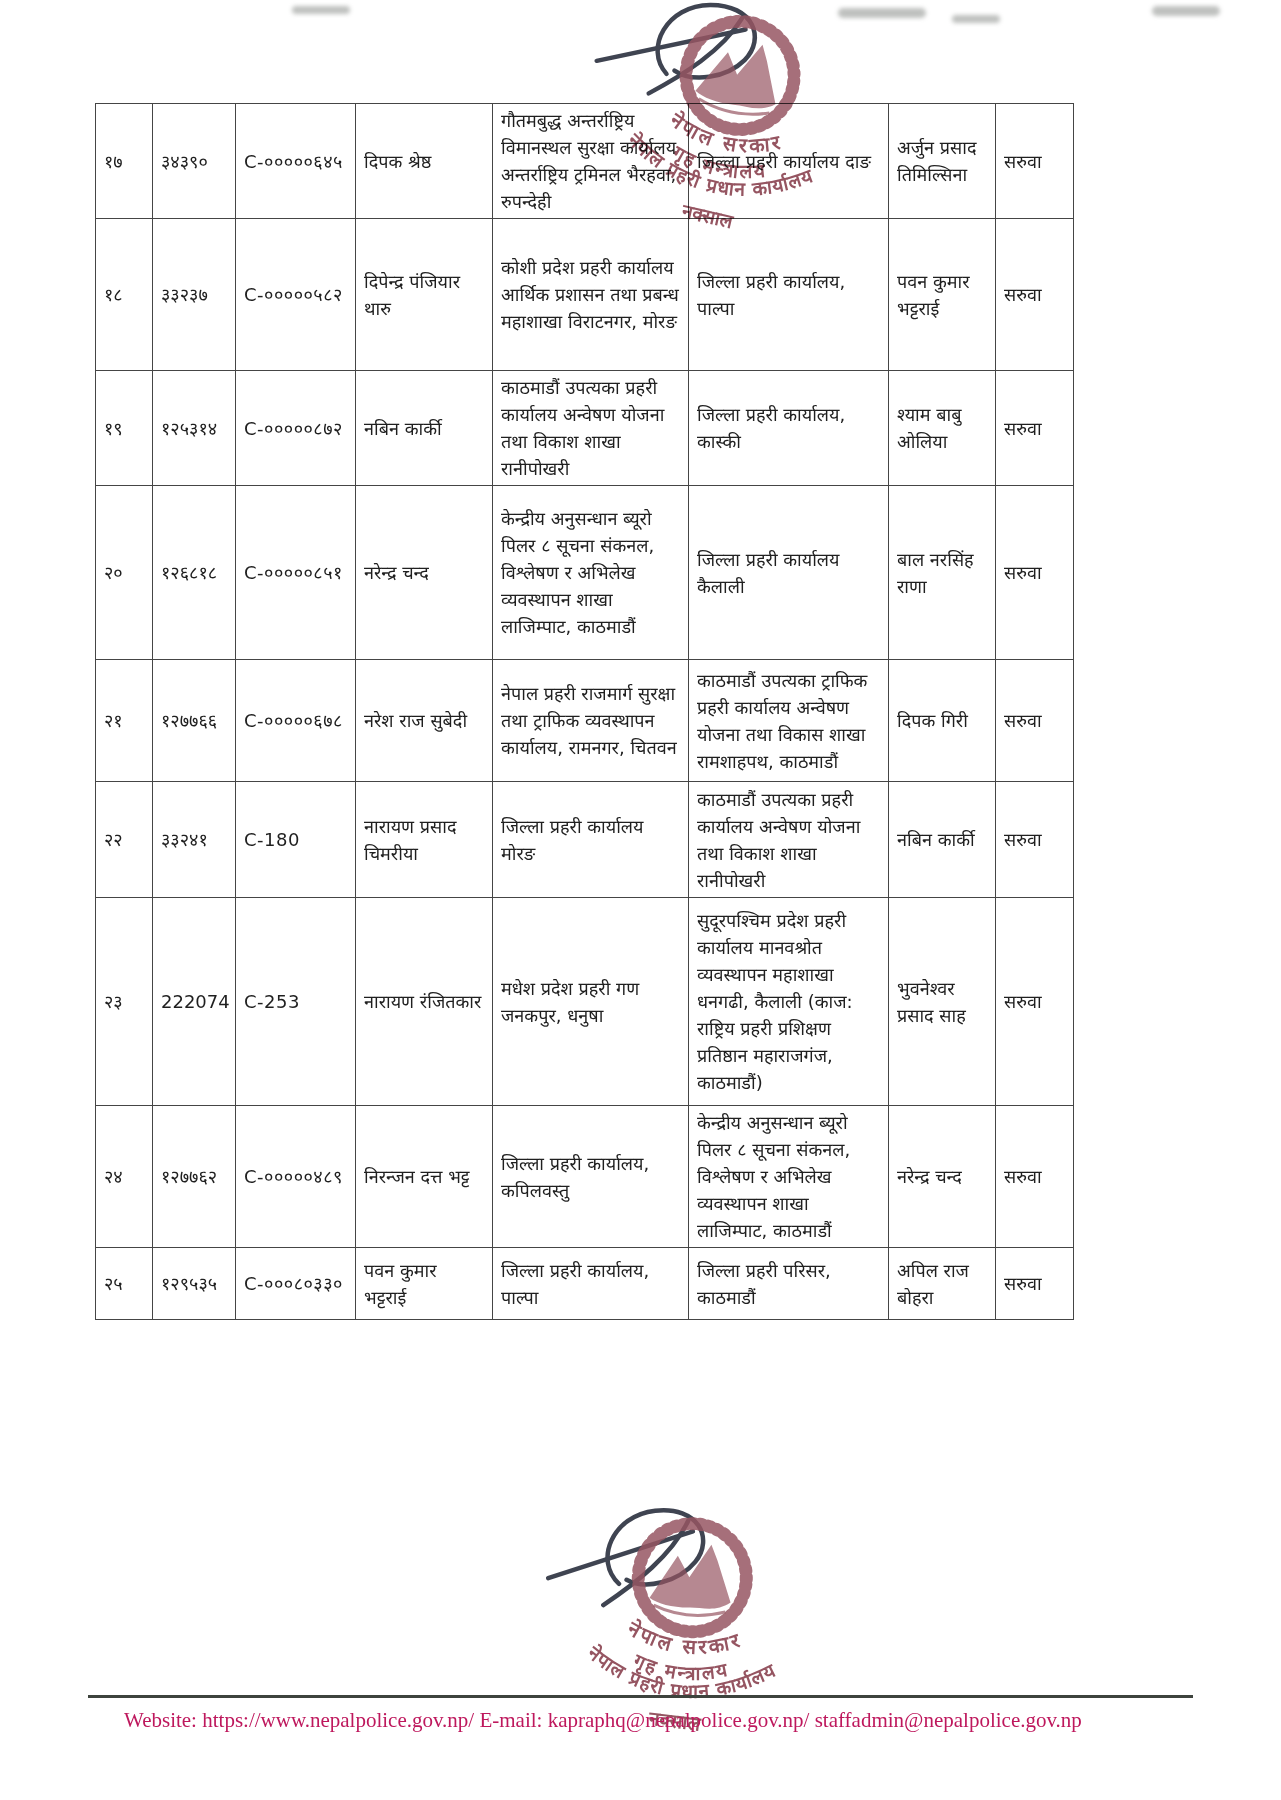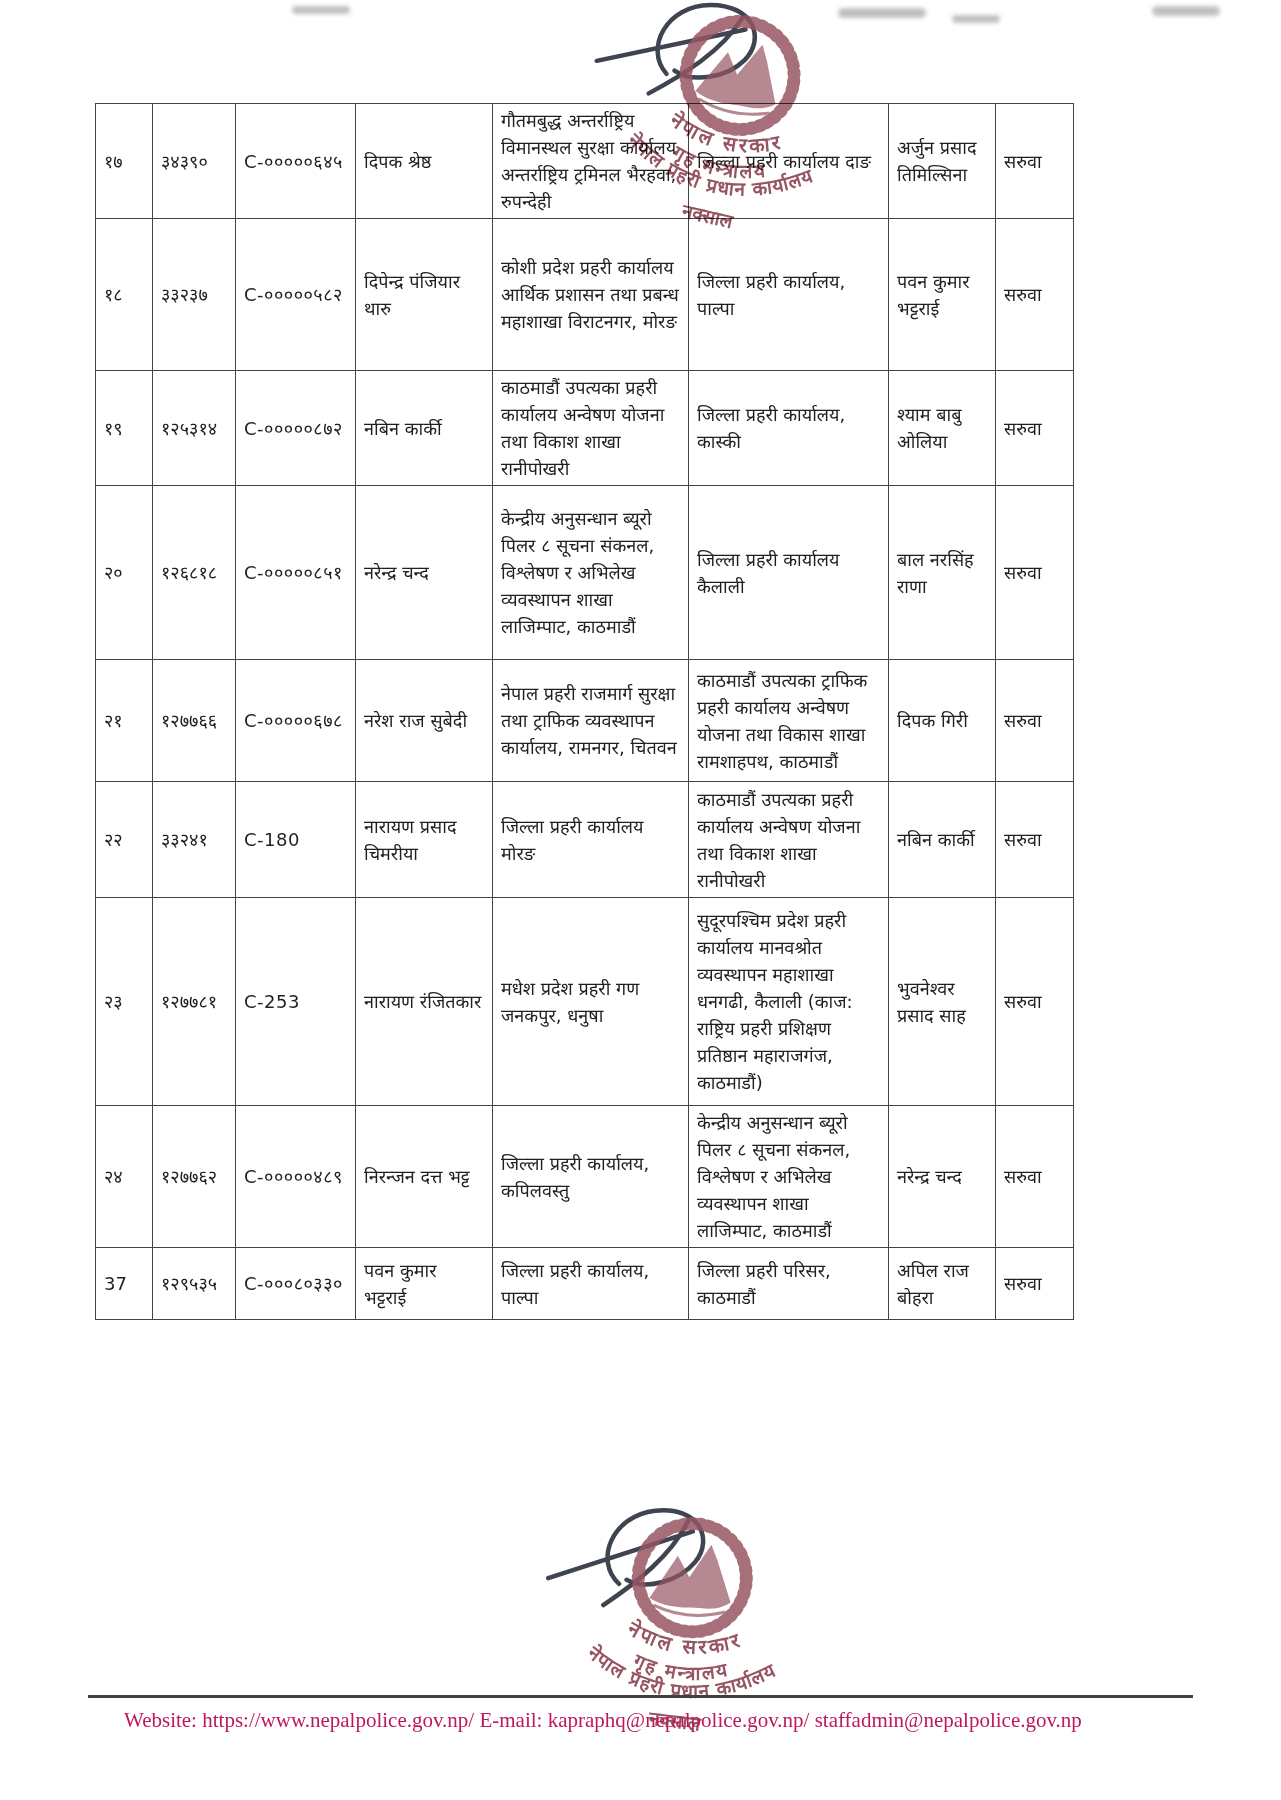--- a/index.html
+++ b/index.html
@@ -133,40 +133,40 @@
       <td class="c-reg">३३२४१</td>
       <td class="c-cno">C-180</td>
       <td class="c-name">नारायण प्रसाद चिमरीया</td>
       <td class="c-from">जिल्ला प्रहरी कार्यालय मोरङ</td>
       <td class="c-to">काठमाडौं उपत्यका प्रहरी कार्यालय अन्वेषण योजना तथा विकाश शाखा रानीपोखरी</td>
       <td class="c-repl">नबिन कार्की</td>
       <td class="c-rem">सरुवा</td>
     </tr>
         <tr>
       <td class="c-sn">२३</td>
-      <td class="c-reg">१२७७८१</td>
+      <td class="c-reg">222074</td>
       <td class="c-cno">C-253</td>
       <td class="c-name">नारायण रंजितकार</td>
       <td class="c-from">मधेश प्रदेश प्रहरी गण जनकपुर, धनुषा</td>
       <td class="c-to">सुदूरपश्चिम प्रदेश प्रहरी कार्यालय मानवश्रोत व्यवस्थापन महाशाखा धनगढी, कैलाली (काज: राष्ट्रिय प्रहरी प्रशिक्षण प्रतिष्ठान महाराजगंज, काठमाडौं)</td>
       <td class="c-repl">भुवनेश्वर प्रसाद साह</td>
       <td class="c-rem">सरुवा</td>
     </tr>
         <tr>
       <td class="c-sn">२४</td>
       <td class="c-reg">१२७७६२</td>
       <td class="c-cno">C-०००००४८९</td>
       <td class="c-name">निरन्जन दत्त भट्ट</td>
       <td class="c-from">जिल्ला प्रहरी कार्यालय, कपिलवस्तु</td>
       <td class="c-to">केन्द्रीय अनुसन्धान ब्यूरो पिलर ८ सूचना संकनल, विश्लेषण र अभिलेख व्यवस्थापन शाखा लाजिम्पाट, काठमाडौं</td>
       <td class="c-repl">नरेन्द्र चन्द</td>
       <td class="c-rem">सरुवा</td>
     </tr>
         <tr>
-      <td class="c-sn">37</td>
+      <td class="c-sn">२५</td>
       <td class="c-reg">१२९५३५</td>
       <td class="c-cno">C-०००८०३३०</td>
       <td class="c-name">पवन कुमार भट्टराई</td>
       <td class="c-from">जिल्ला प्रहरी कार्यालय, पाल्पा</td>
       <td class="c-to">जिल्ला प्रहरी परिसर, काठमाडौं</td>
       <td class="c-repl">अपिल राज बोहरा</td>
       <td class="c-rem">सरुवा</td>
     </tr>
       </tbody>
   </table>

